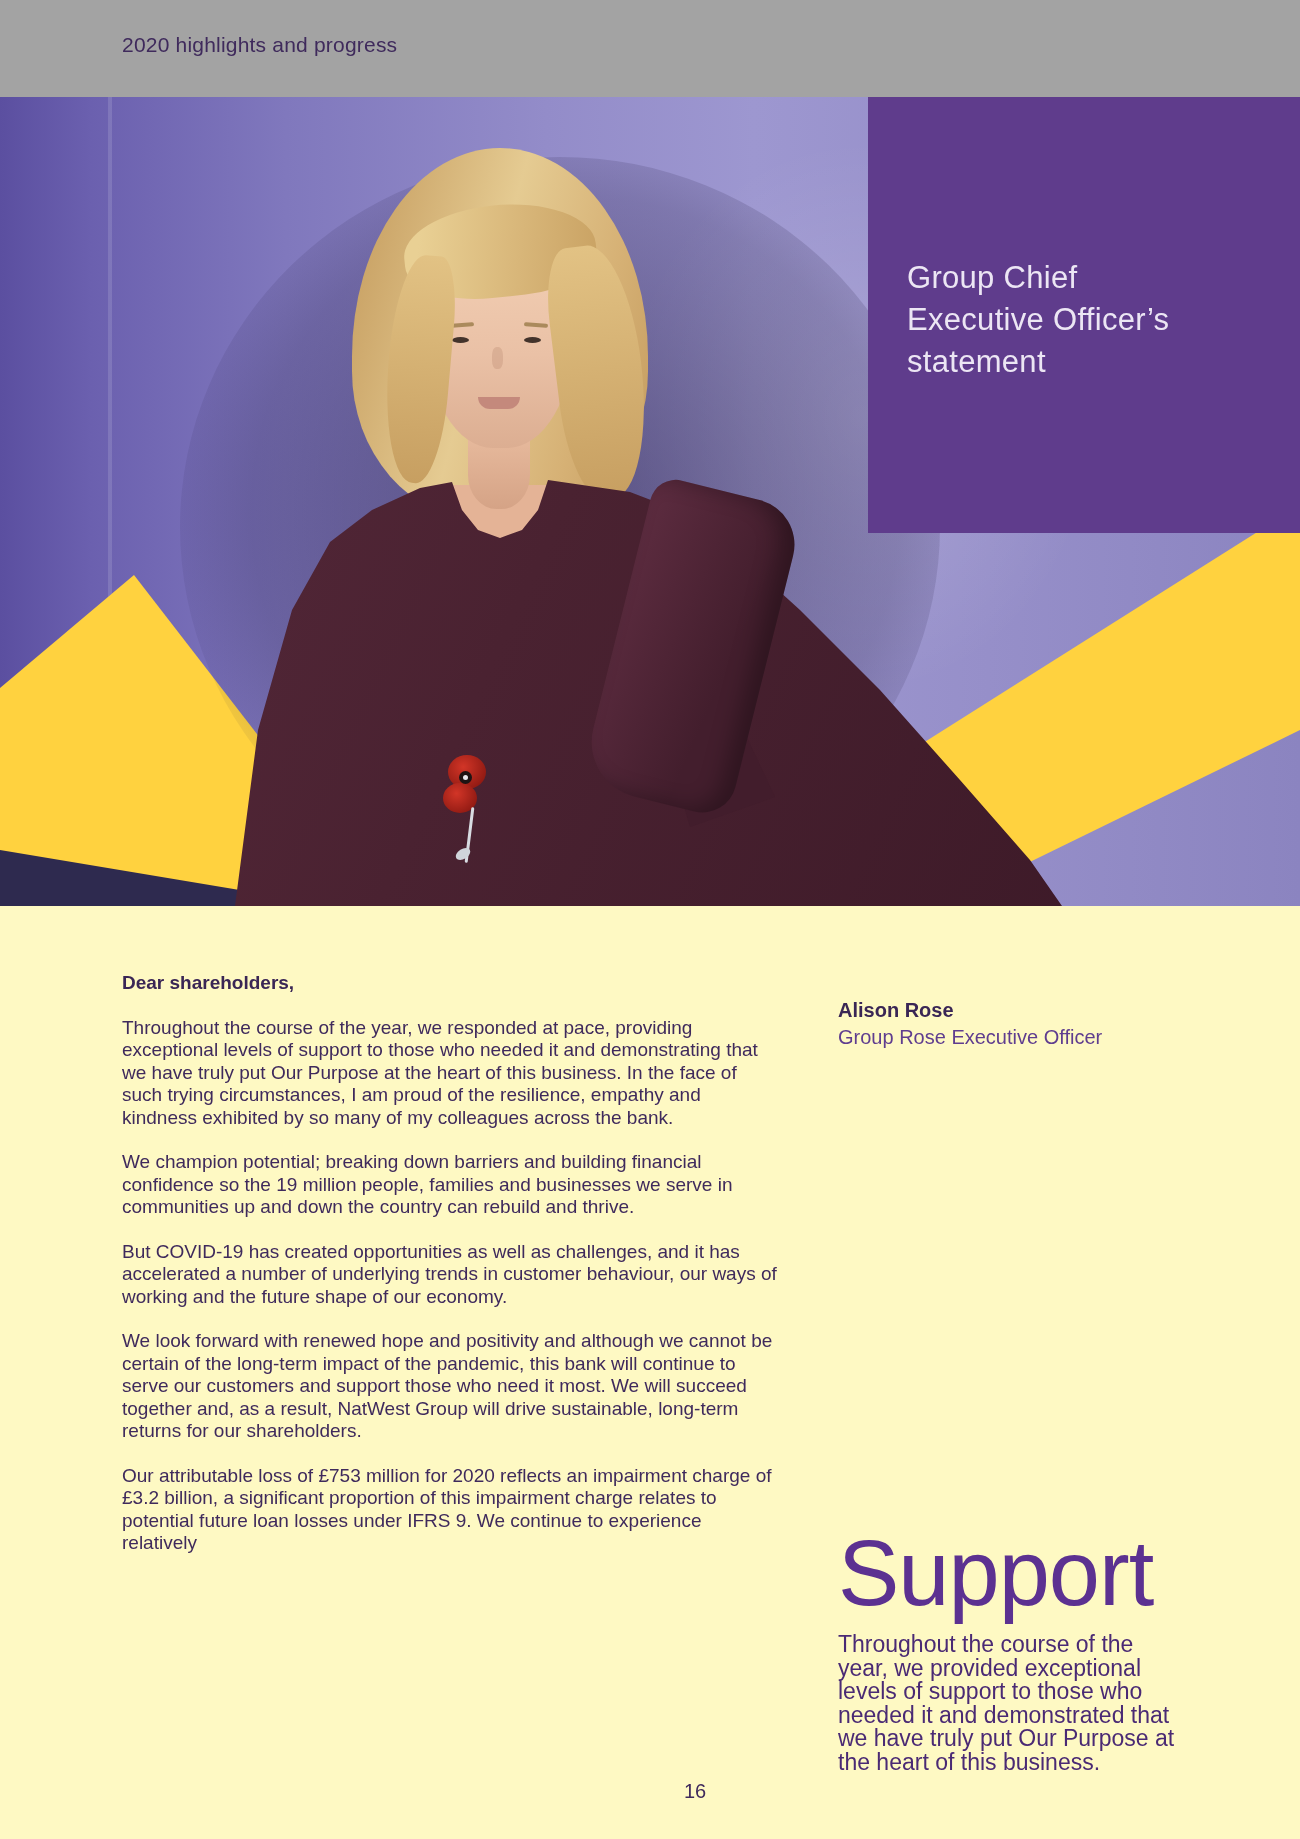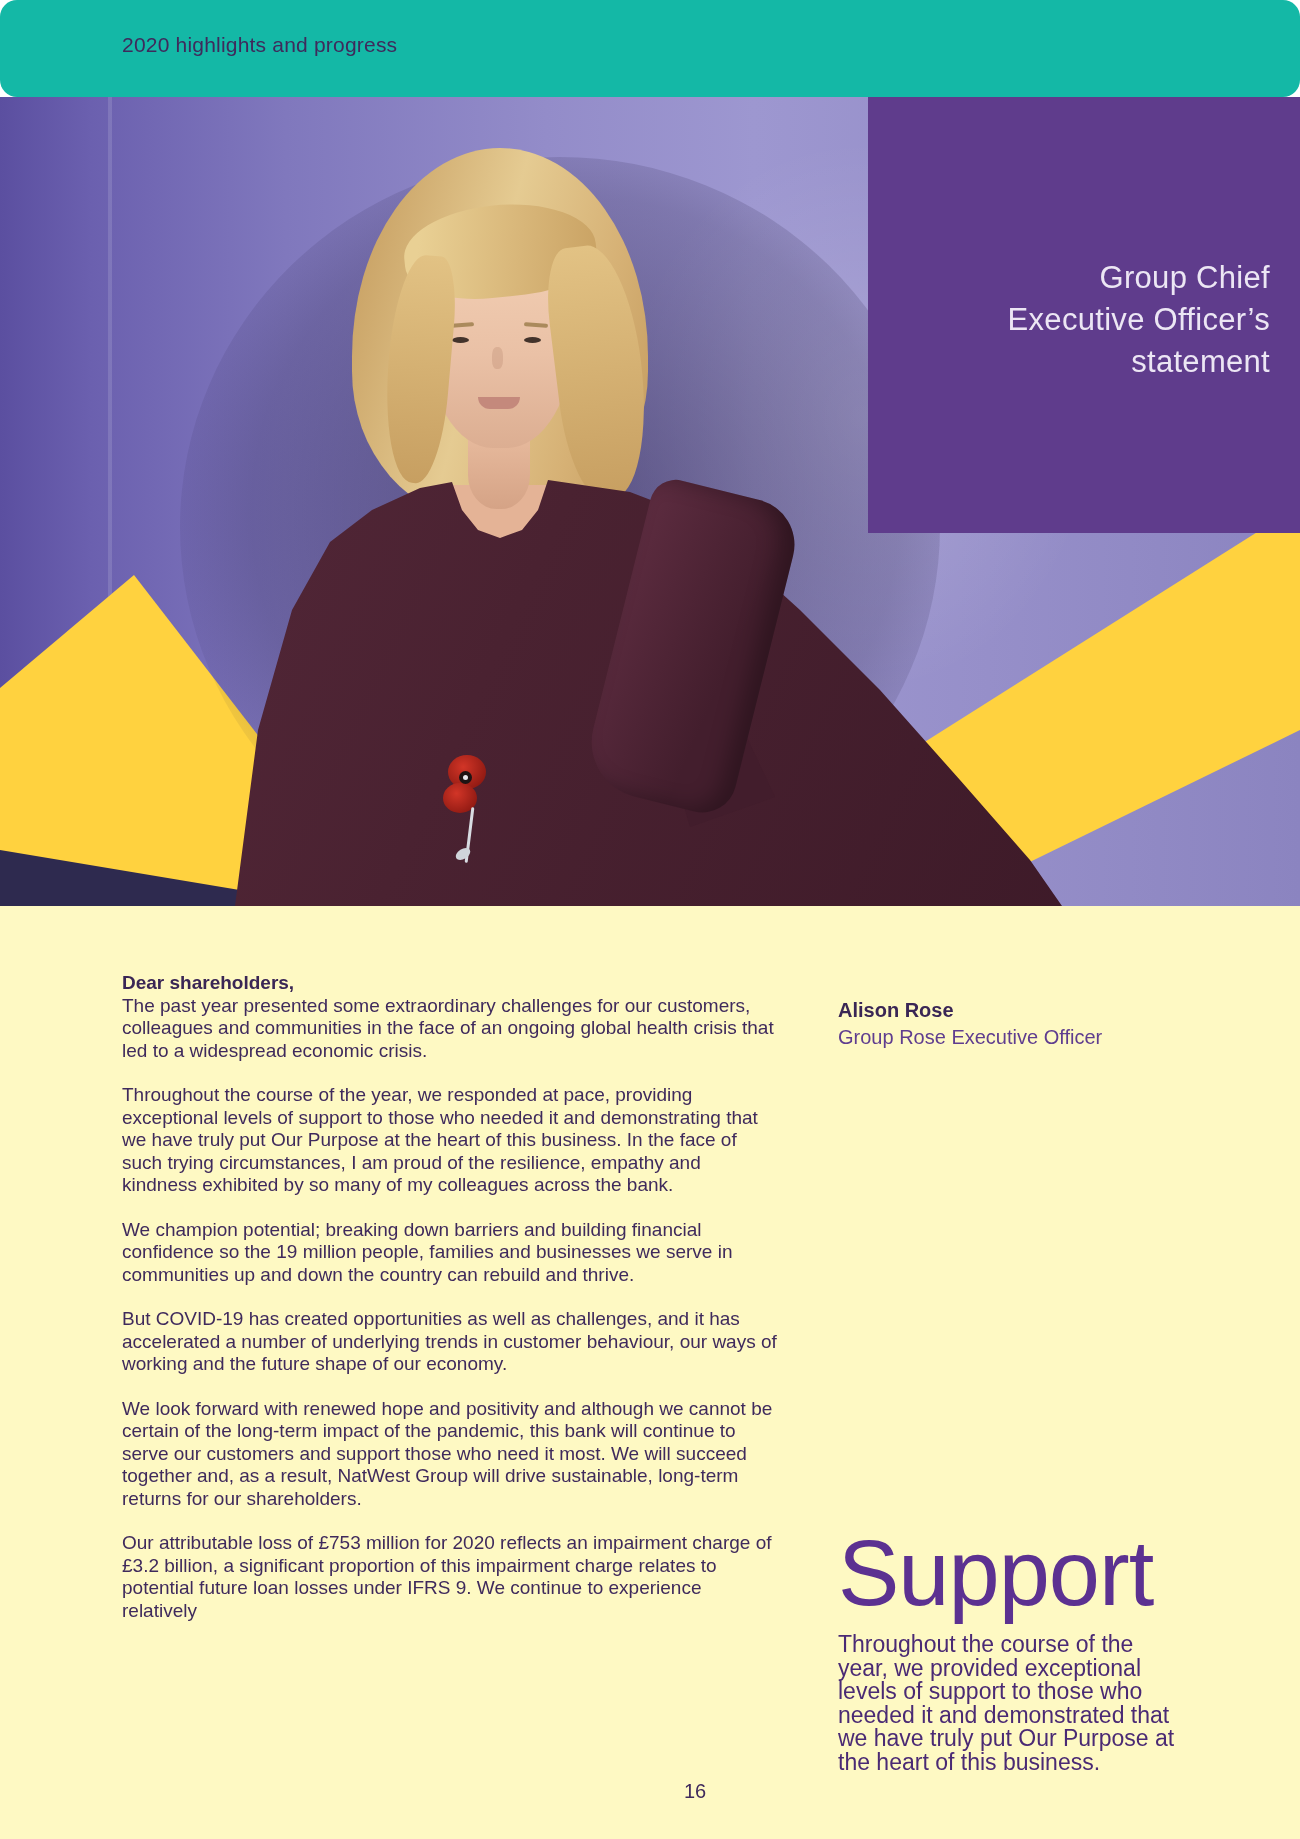--- a/index.html
+++ b/index.html
@@ -2,21 +2,21 @@
 <html><head>
 <meta charset="utf-8">
 <style>
   html,body{margin:0;padding:0;background:#e9e9e9;}
   .page{
     position:relative; width:1300px; height:1839px; background:#ffffff;
     overflow:hidden; font-family:"Liberation Sans", sans-serif;
     margin:0 auto;
   }
   
-  .top-band{position:absolute;left:0;top:0;width:1300px;height:97px;background:#14b8a6;border-radius:17px;}
+  .top-band{position:absolute;left:0;top:0;width:1300px;height:97px;background:#a3a3a3;}
   .top-band .crumb{
     position:absolute;left:122px;top:33px;font-size:21px;color:#3f2a5c;letter-spacing:.2px;
   }
   
   .photo{
     position:absolute;left:0;top:97px;width:1300px;height:809px;overflow:hidden;
     background:linear-gradient(90deg,#5b4fa0 0%,#6b60af 7%,#8078bd 22%,#938cc9 42%,#9d97d0 58%,#968fc9 76%,#8b84c0 100%);
   }
   .photo .seam{position:absolute;left:108px;top:0;width:4px;height:100%;background:rgba(255,255,255,.13);}
   .photo .wall-glow{
@@ -85,21 +85,21 @@
   .poppy-petal{position:absolute;border-radius:50%;background:radial-gradient(circle at 40% 35%,#d23527,#8e1912 80%);}
   .poppy-petal.p1{left:448px;top:658px;width:38px;height:34px;}
   .poppy-petal.p2{left:443px;top:686px;width:34px;height:30px;}
   .poppy-center{position:absolute;left:459px;top:674px;width:13px;height:13px;border-radius:50%;background:#1d1414;}
   .poppy-center:after{content:"";position:absolute;left:4px;top:4px;width:5px;height:5px;border-radius:50%;background:#e9e9ee;}
   .poppy-stem{position:absolute;left:468px;top:710px;width:3px;height:56px;background:#d8dce2;border-radius:3px;transform:rotate(7deg);}
   .poppy-leaf{position:absolute;left:455px;top:752px;width:16px;height:10px;border-radius:50%;background:#cfd4da;transform:rotate(-32deg);}
   
   .title-box{
     position:absolute;left:868px;top:97px;width:432px;height:436px;background:#5f3c8c;
-    box-sizing:border-box;padding:160px 30px 0 39px;text-align:right;
+    box-sizing:border-box;padding:160px 30px 0 39px;
   }
   .title-box .line{
     display:block;font-size:31px;line-height:42px;font-weight:300;color:#ece6f4;letter-spacing:.3px;
   }
   
   .content{position:absolute;left:0;top:906px;width:1300px;height:933px;background:#fef9c3;}
   .statement-col{position:absolute;left:122px;top:66px;width:655px;color:#3f2a5c;}
   .para{margin:0 0 22px 0;font-size:19px;line-height:22.5px;color:#3f2a5c;}
   .para-heading{display:block;font-weight:700;color:#3a2655;}
   .caption{position:absolute;left:838px;top:84px;width:360px;margin-top:6px;}
@@ -165,21 +165,20 @@
     <span class="line">Executive Officer’s</span>
     <span class="line">statement</span>
   </div>
 
   <div class="content">
 
     <div class="statement-col">
 
         <p class="para">
           <span class="para-heading">Dear shareholders,</span>
-          <span>The past year presented some extraordinary challenges for our customers, colleagues and communities in the face of an ongoing global health crisis that led to a widespread economic crisis.</span>
         </p>
 
         <p class="para">
           
           <span>Throughout the course of the year, we responded at pace, providing exceptional levels of support to those who needed it and demonstrating that we have truly put Our Purpose at the heart of this business. In the face of such trying circumstances, I am proud of the resilience, empathy and kindness exhibited by so many of my colleagues across the bank.</span>
         </p>
 
         <p class="para">
           
           <span>We champion potential; breaking down barriers and building financial confidence so the 19 million people, families and businesses we serve in communities up and down the country can rebuild and thrive.</span>

